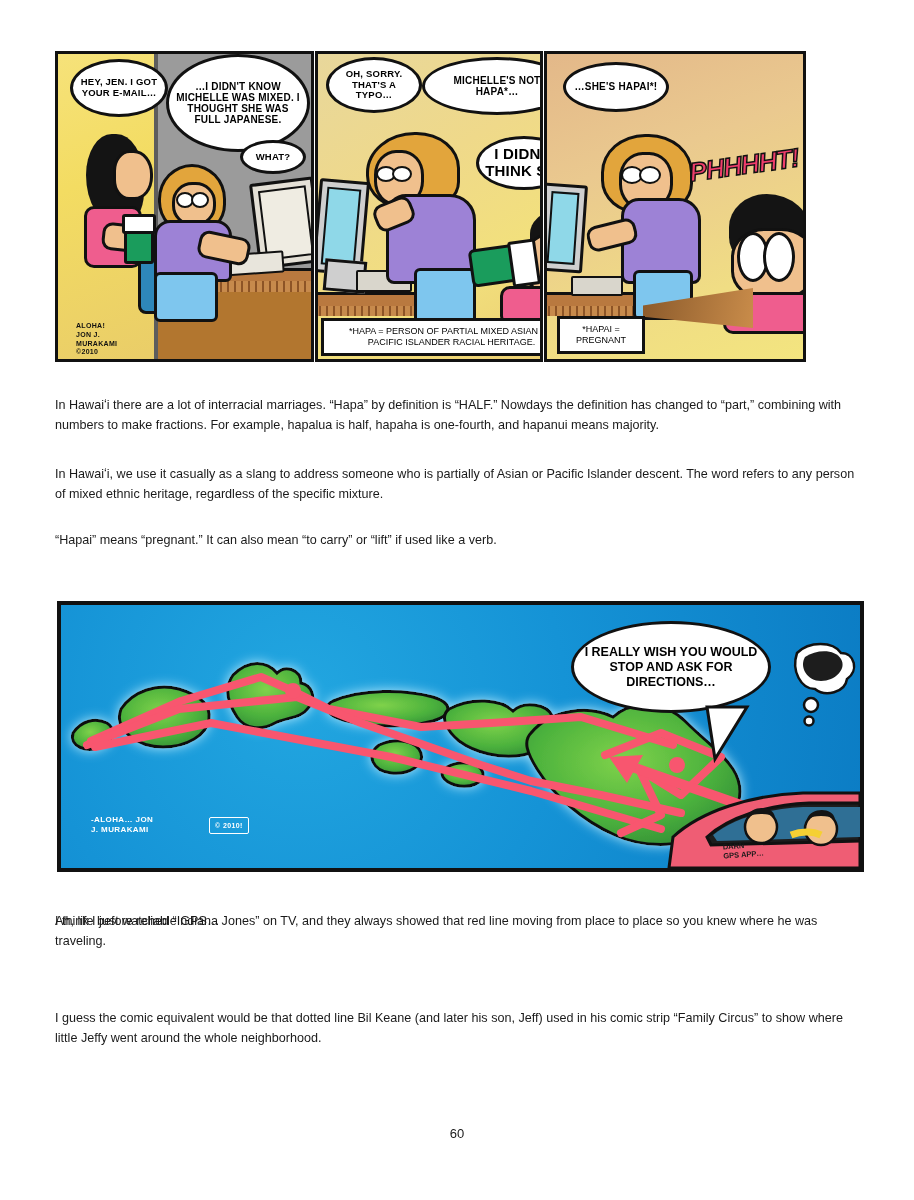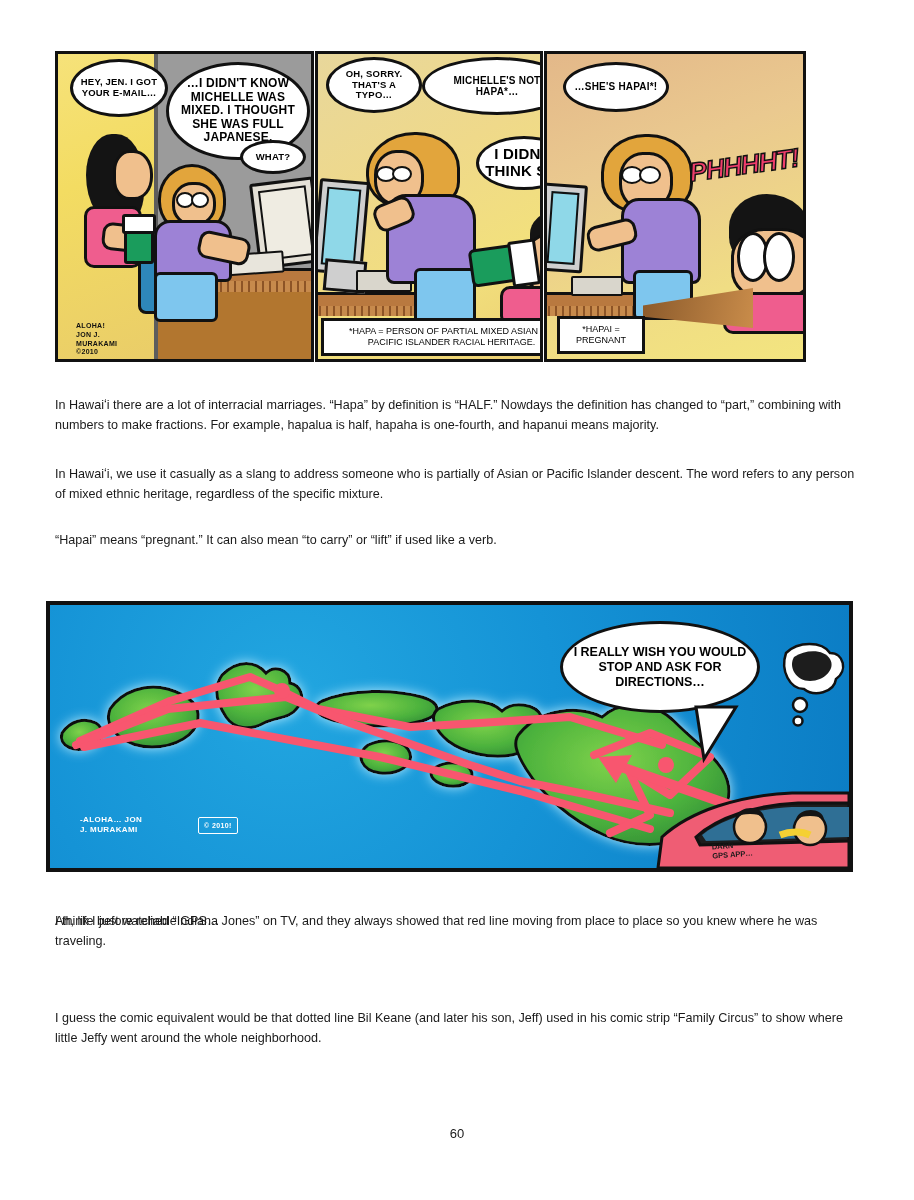--- a/index.html
+++ b/index.html
@@ -76,21 +76,21 @@
   }
 
   
   .para{
     position:absolute;font-family:"Liberation Sans",sans-serif;
     font-size:12.6px;line-height:19.6px;color:#1a1a1a;text-align:left;
   }
 
   
   #map-cartoon{
-    position:absolute;left:46px;top:601px;width:807px;height:271px;
+    position:absolute;left:57px;top:601px;width:807px;height:271px;
     border:4px solid #111;box-sizing:border-box;overflow:hidden;
     background:radial-gradient(circle at 30% 35%, #22a6e0 0%, #1593d6 45%, #0b7cc4 100%);
   }
   #map-cartoon svg{position:absolute;left:0;top:0;}
   .map-balloon{
     position:absolute;background:#fff;border:3px solid #111;border-radius:50%;
     display:flex;align-items:center;justify-content:center;text-align:center;
     font-family:"Liberation Sans",sans-serif;font-weight:700;line-height:1.2;
     box-sizing:border-box;padding:4px 10px;
   }
@@ -139,21 +139,21 @@
     <div class="hair-dark" style="left:28px;top:80px;width:58px;height:92px;"></div>
     <div class="skin" style="left:55px;top:96px;width:34px;height:44px;border-radius:42% 48% 46% 40%;"></div>
     <div class="shirt-pink" style="left:26px;top:152px;width:52px;height:56px;border-radius:10px;"></div>
     <div class="skin" style="left:44px;top:170px;width:44px;height:22px;border-radius:10px;transform:rotate(6deg);"></div>
     <div class="cup" style="left:66px;top:172px;width:24px;height:32px;"></div>
     <div class="cup-lid" style="left:64px;top:160px;width:28px;height:14px;"></div>
 
     <div class="balloon" style="left:12px;top:5px;width:98px;height:58px;font-size:9.5px;">
       <span>HEY, JEN. I GOT YOUR E-MAIL…</span>
     </div>
-    <div class="balloon" style="left:108px;top:8px;width:144px;height:98px;font-size:12px;">
+    <div class="balloon" style="left:108px;top:0px;width:144px;height:98px;font-size:10px;">
       <span>…I DIDN'T KNOW MICHELLE WAS MIXED. I THOUGHT SHE WAS FULL JAPANESE.</span>
     </div>
     <div class="balloon" style="left:182px;top:86px;width:66px;height:34px;font-size:9.5px;">
       <span>WHAT?</span>
     </div>
 
     <div class="signature" style="left:18px;top:268px;">ALOHA!
 JON J.
 MURAKAMI
 ©2010</div>

